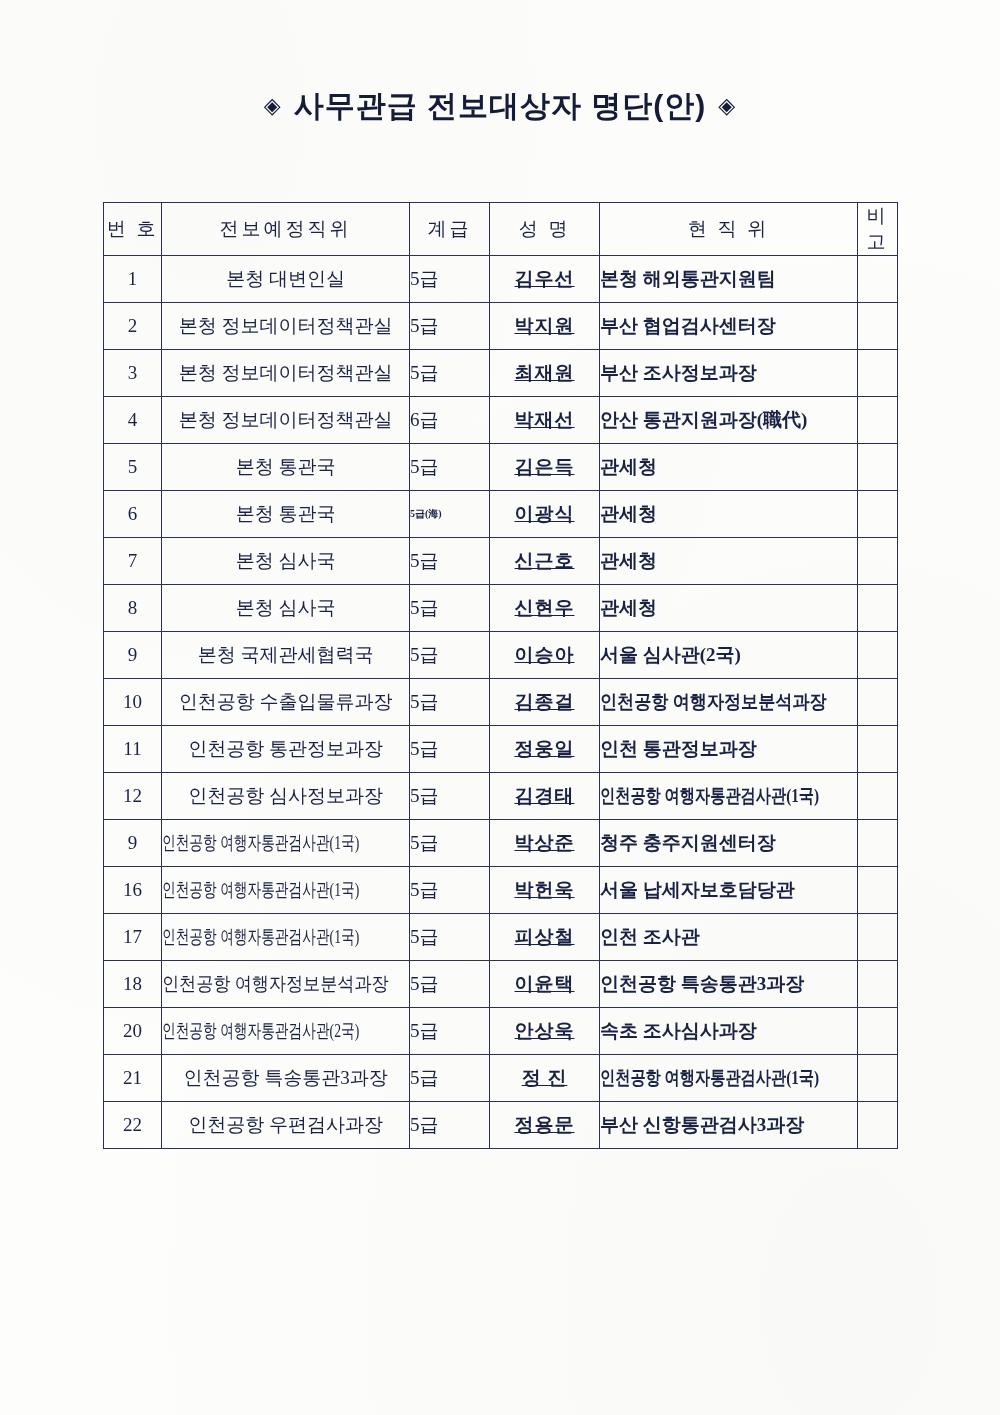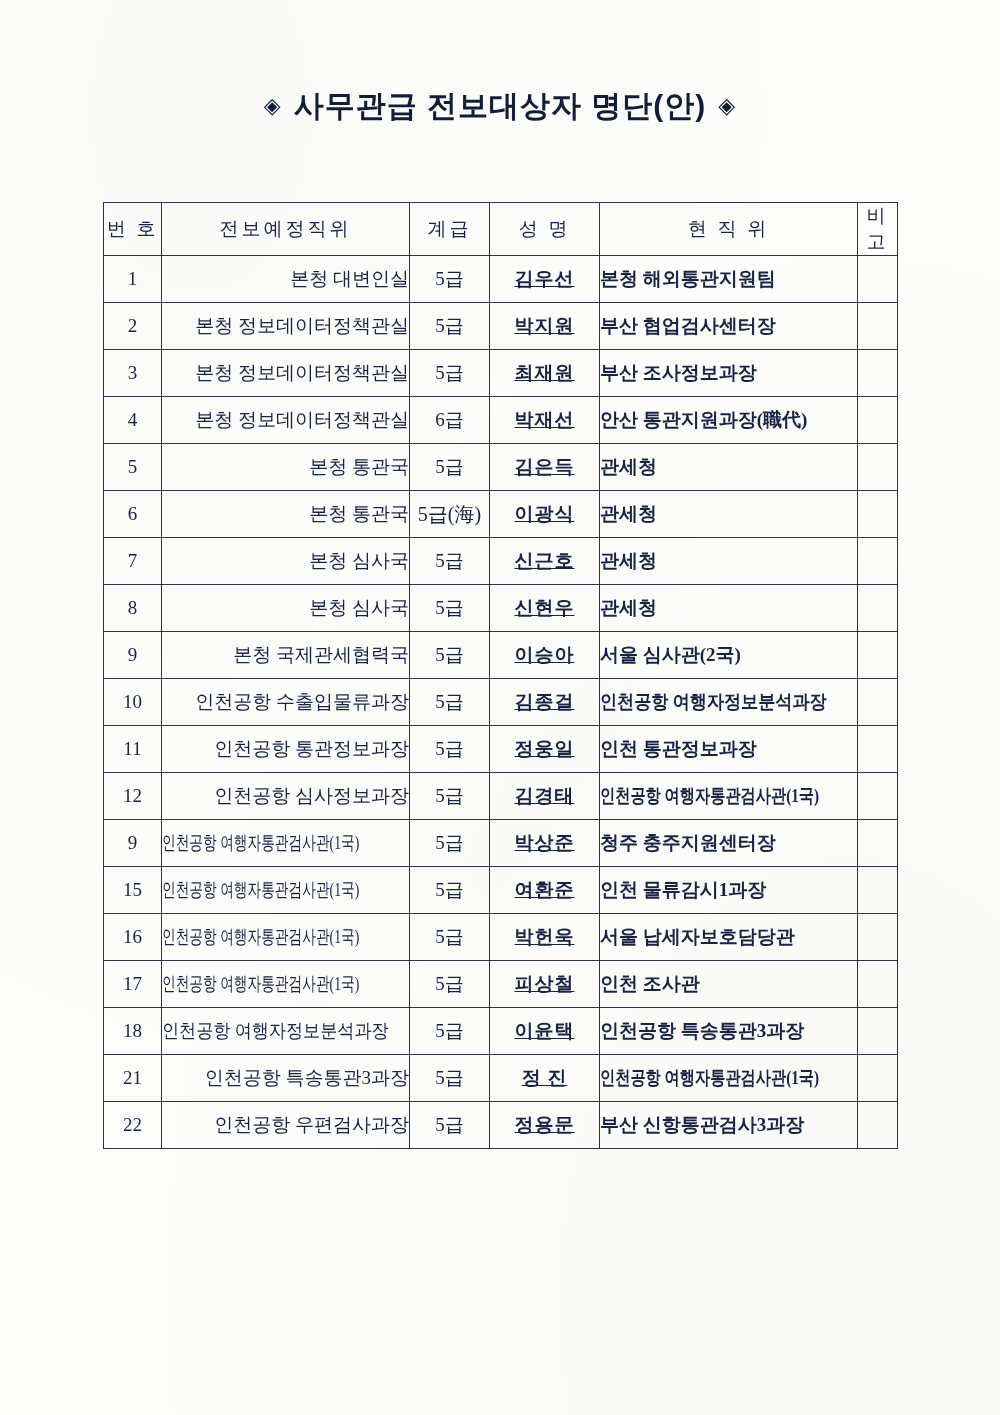--- a/index.html
+++ b/index.html
@@ -89,30 +89,30 @@
   col.c-cur    { width: 258px; }
   col.c-note   { width: 40px; }
 
   td.no {
     text-align: center;
     font-size: 20px;
     font-family: "Liberation Serif", "DejaVu Serif", serif;
   }
   td.pos {
     padding-left: 8px;
-    text-align: right;
+    text-align: center;
     white-space: nowrap;
     overflow: hidden;
   }
   td.pos .shrink {
     display: inline-block;
     transform-origin: left center;
   }
   td.grade {
-    text-align: center;
+    text-align: left;
     white-space: nowrap;
     font-size: 19px;
   }
   td.name {
     text-align: center;
     font-weight: bold;
     font-size: 21px;
     letter-spacing: 1px;
     color: #15204a;
     text-decoration: underline;
@@ -204,21 +204,21 @@
             <td class="no">5</td>
             <td class="pos"><span class="shrink ">본청 통관국</span></td>
             <td class="grade">5급</td>
             <td class="name">김은득</td>
             <td class="cur"><span class="shrink ">관세청</span></td>
             <td class="note"></td>
           </tr>
           <tr>
             <td class="no">6</td>
             <td class="pos"><span class="shrink ">본청 통관국</span></td>
-            <td class="grade" style="font-size: 20px;">5급(海)</td>
+            <td class="grade" style="font-size: 10px; font-weight: bold;">5급(海)</td>
             <td class="name">이광식</td>
             <td class="cur"><span class="shrink ">관세청</span></td>
             <td class="note"></td>
           </tr>
           <tr>
             <td class="no">7</td>
             <td class="pos"><span class="shrink ">본청 심사국</span></td>
             <td class="grade">5급</td>
             <td class="name">신근호</td>
             <td class="cur"><span class="shrink ">관세청</span></td>
@@ -266,28 +266,20 @@
           </tr>
           <tr>
             <td class="no">9</td>
             <td class="pos"><span class="shrink sq-72">인천공항 여행자통관검사관(1국)</span></td>
             <td class="grade">5급</td>
             <td class="name">박상준</td>
             <td class="cur"><span class="shrink ">청주 충주지원센터장</span></td>
             <td class="note"></td>
           </tr>
           <tr>
-            <td class="no">15</td>
-            <td class="pos"><span class="shrink sq-72">인천공항 여행자통관검사관(1국)</span></td>
-            <td class="grade">5급</td>
-            <td class="name">여환준</td>
-            <td class="cur"><span class="shrink ">인천 물류감시1과장</span></td>
-            <td class="note"></td>
-          </tr>
-          <tr>
             <td class="no">16</td>
             <td class="pos"><span class="shrink sq-72">인천공항 여행자통관검사관(1국)</span></td>
             <td class="grade">5급</td>
             <td class="name">박헌욱</td>
             <td class="cur"><span class="shrink ">서울 납세자보호담당관</span></td>
             <td class="note"></td>
           </tr>
           <tr>
             <td class="no">17</td>
             <td class="pos"><span class="shrink sq-72">인천공항 여행자통관검사관(1국)</span></td>
@@ -295,20 +287,28 @@
             <td class="name">피상철</td>
             <td class="cur"><span class="shrink ">인천 조사관</span></td>
             <td class="note"></td>
           </tr>
           <tr>
             <td class="no">18</td>
             <td class="pos"><span class="shrink sq-90">인천공항 여행자정보분석과장</span></td>
             <td class="grade">5급</td>
             <td class="name">이윤택</td>
             <td class="cur"><span class="shrink ">인천공항 특송통관3과장</span></td>
+            <td class="note"></td>
+          </tr>
+          <tr>
+            <td class="no">20</td>
+            <td class="pos"><span class="shrink sq-72">인천공항 여행자통관검사관(2국)</span></td>
+            <td class="grade">5급</td>
+            <td class="name">안상욱</td>
+            <td class="cur"><span class="shrink ">속초 조사심사과장</span></td>
             <td class="note"></td>
           </tr>
           <tr>
             <td class="no">21</td>
             <td class="pos"><span class="shrink ">인천공항 특송통관3과장</span></td>
             <td class="grade">5급</td>
             <td class="name">정 진</td>
             <td class="cur"><span class="shrink sq-80">인천공항 여행자통관검사관(1국)</span></td>
             <td class="note"></td>
           </tr>

